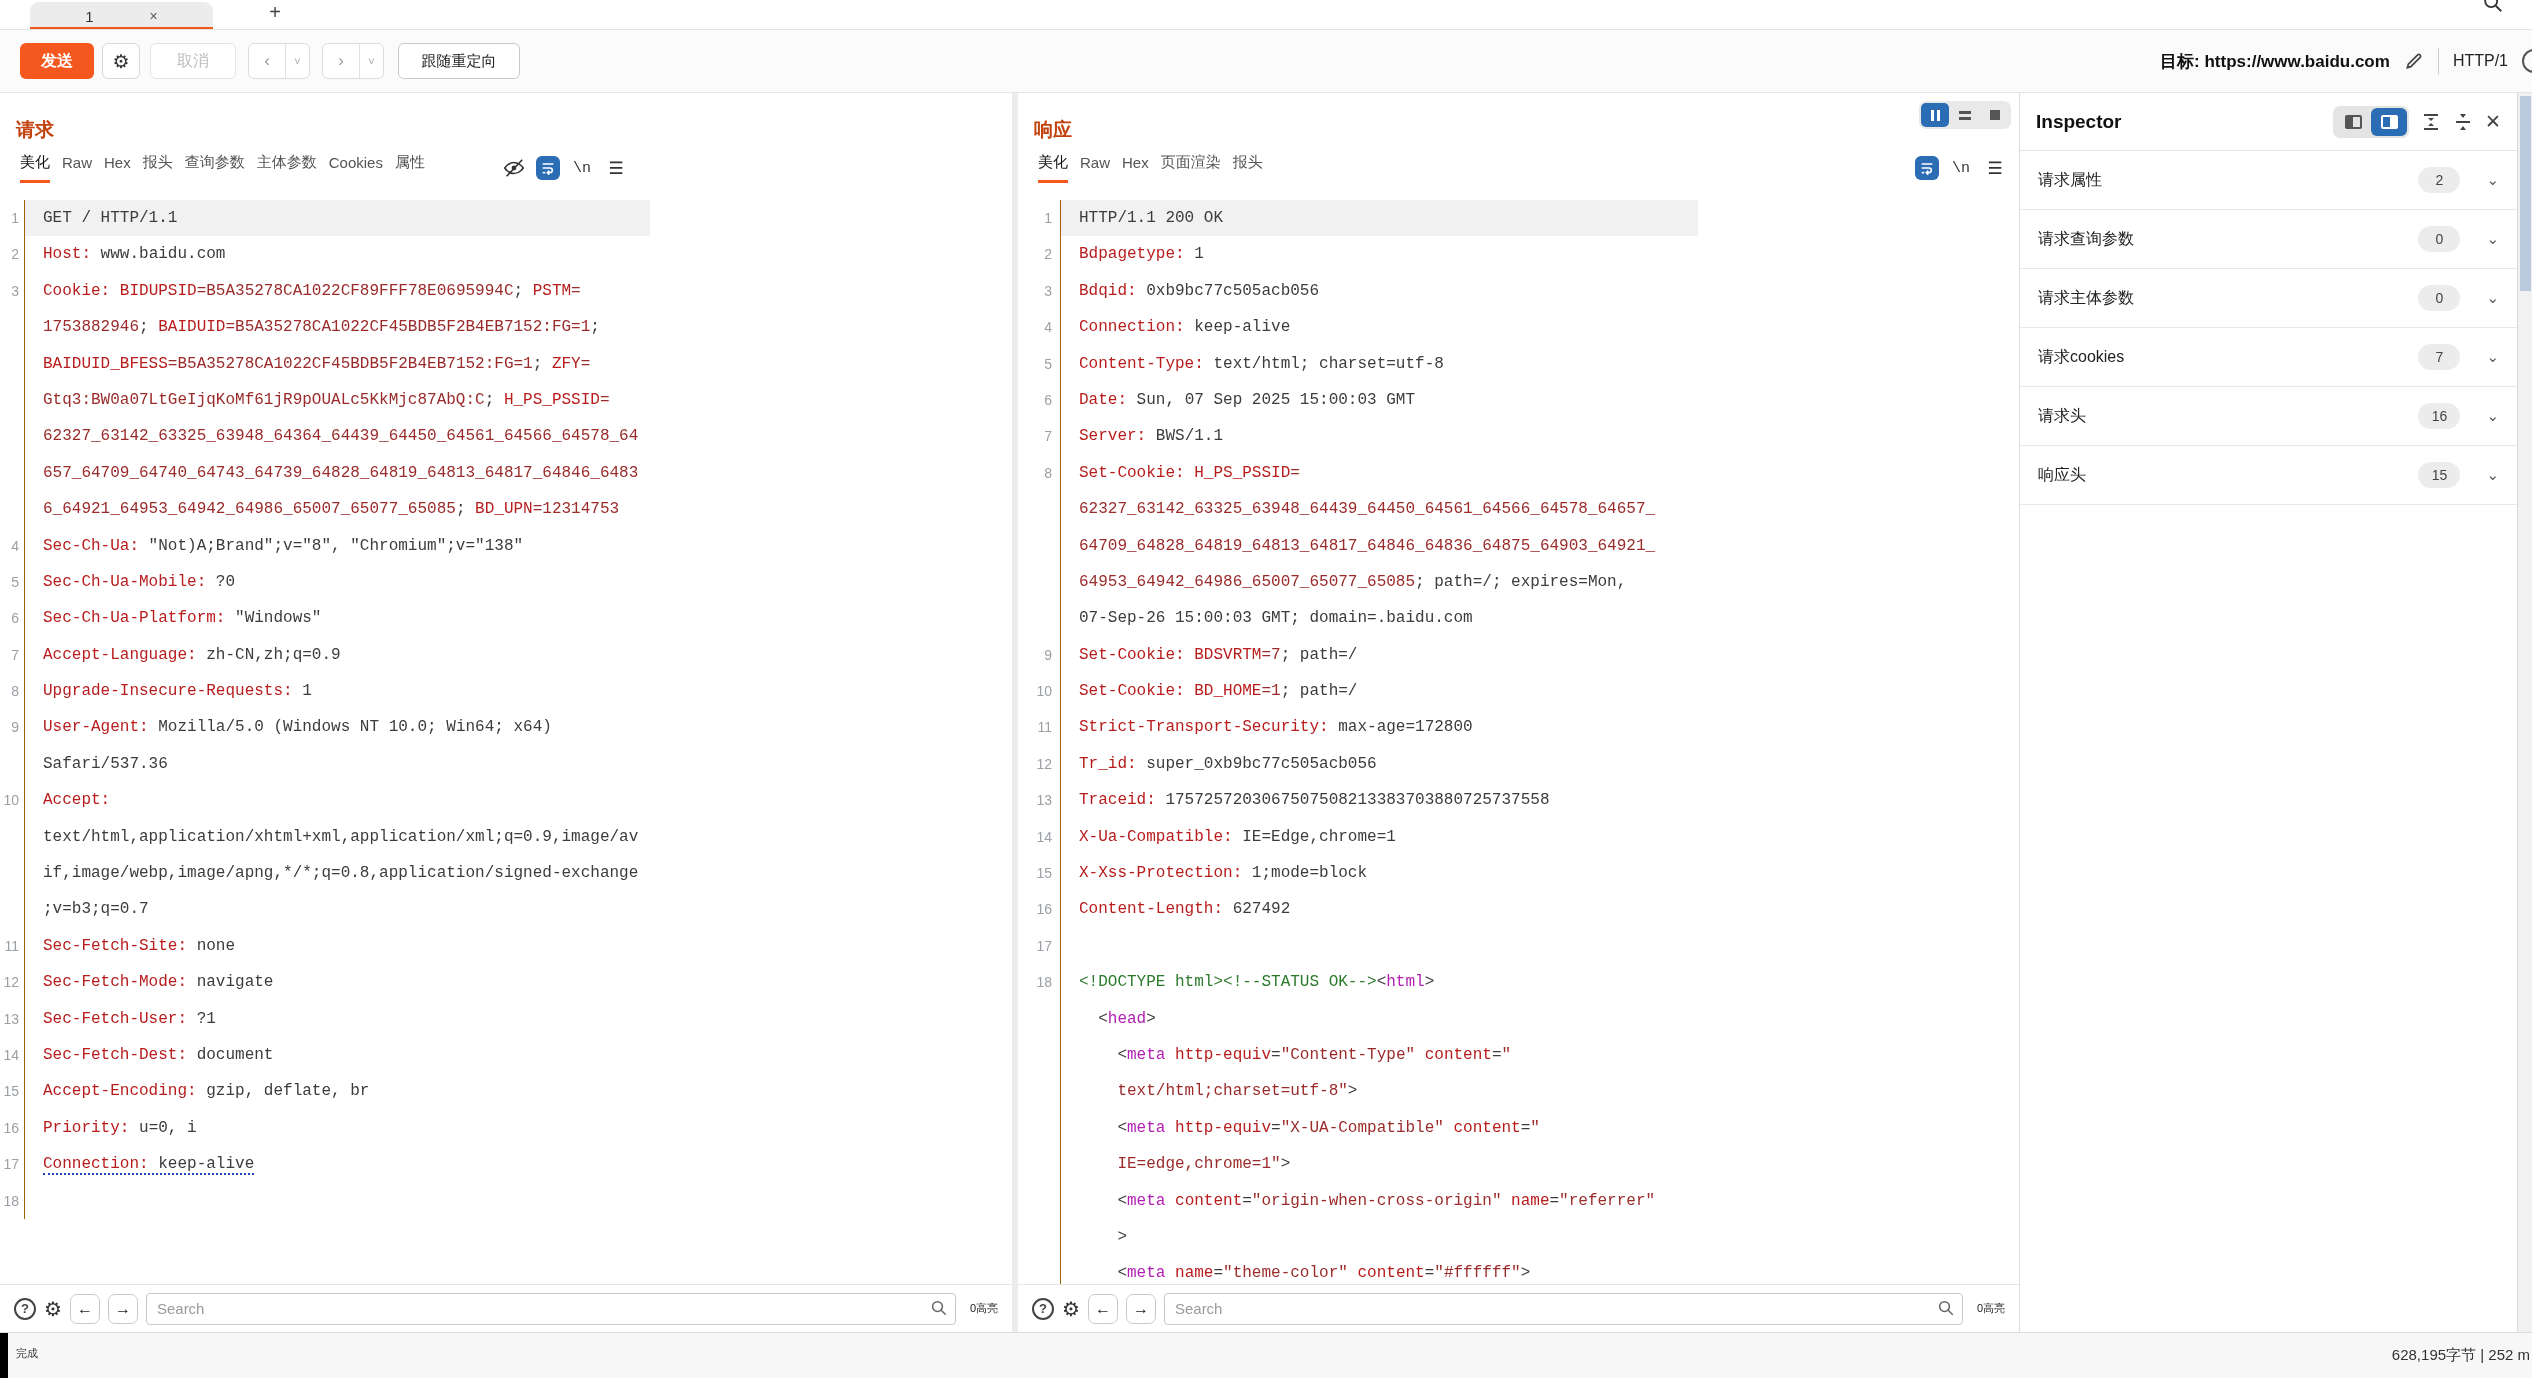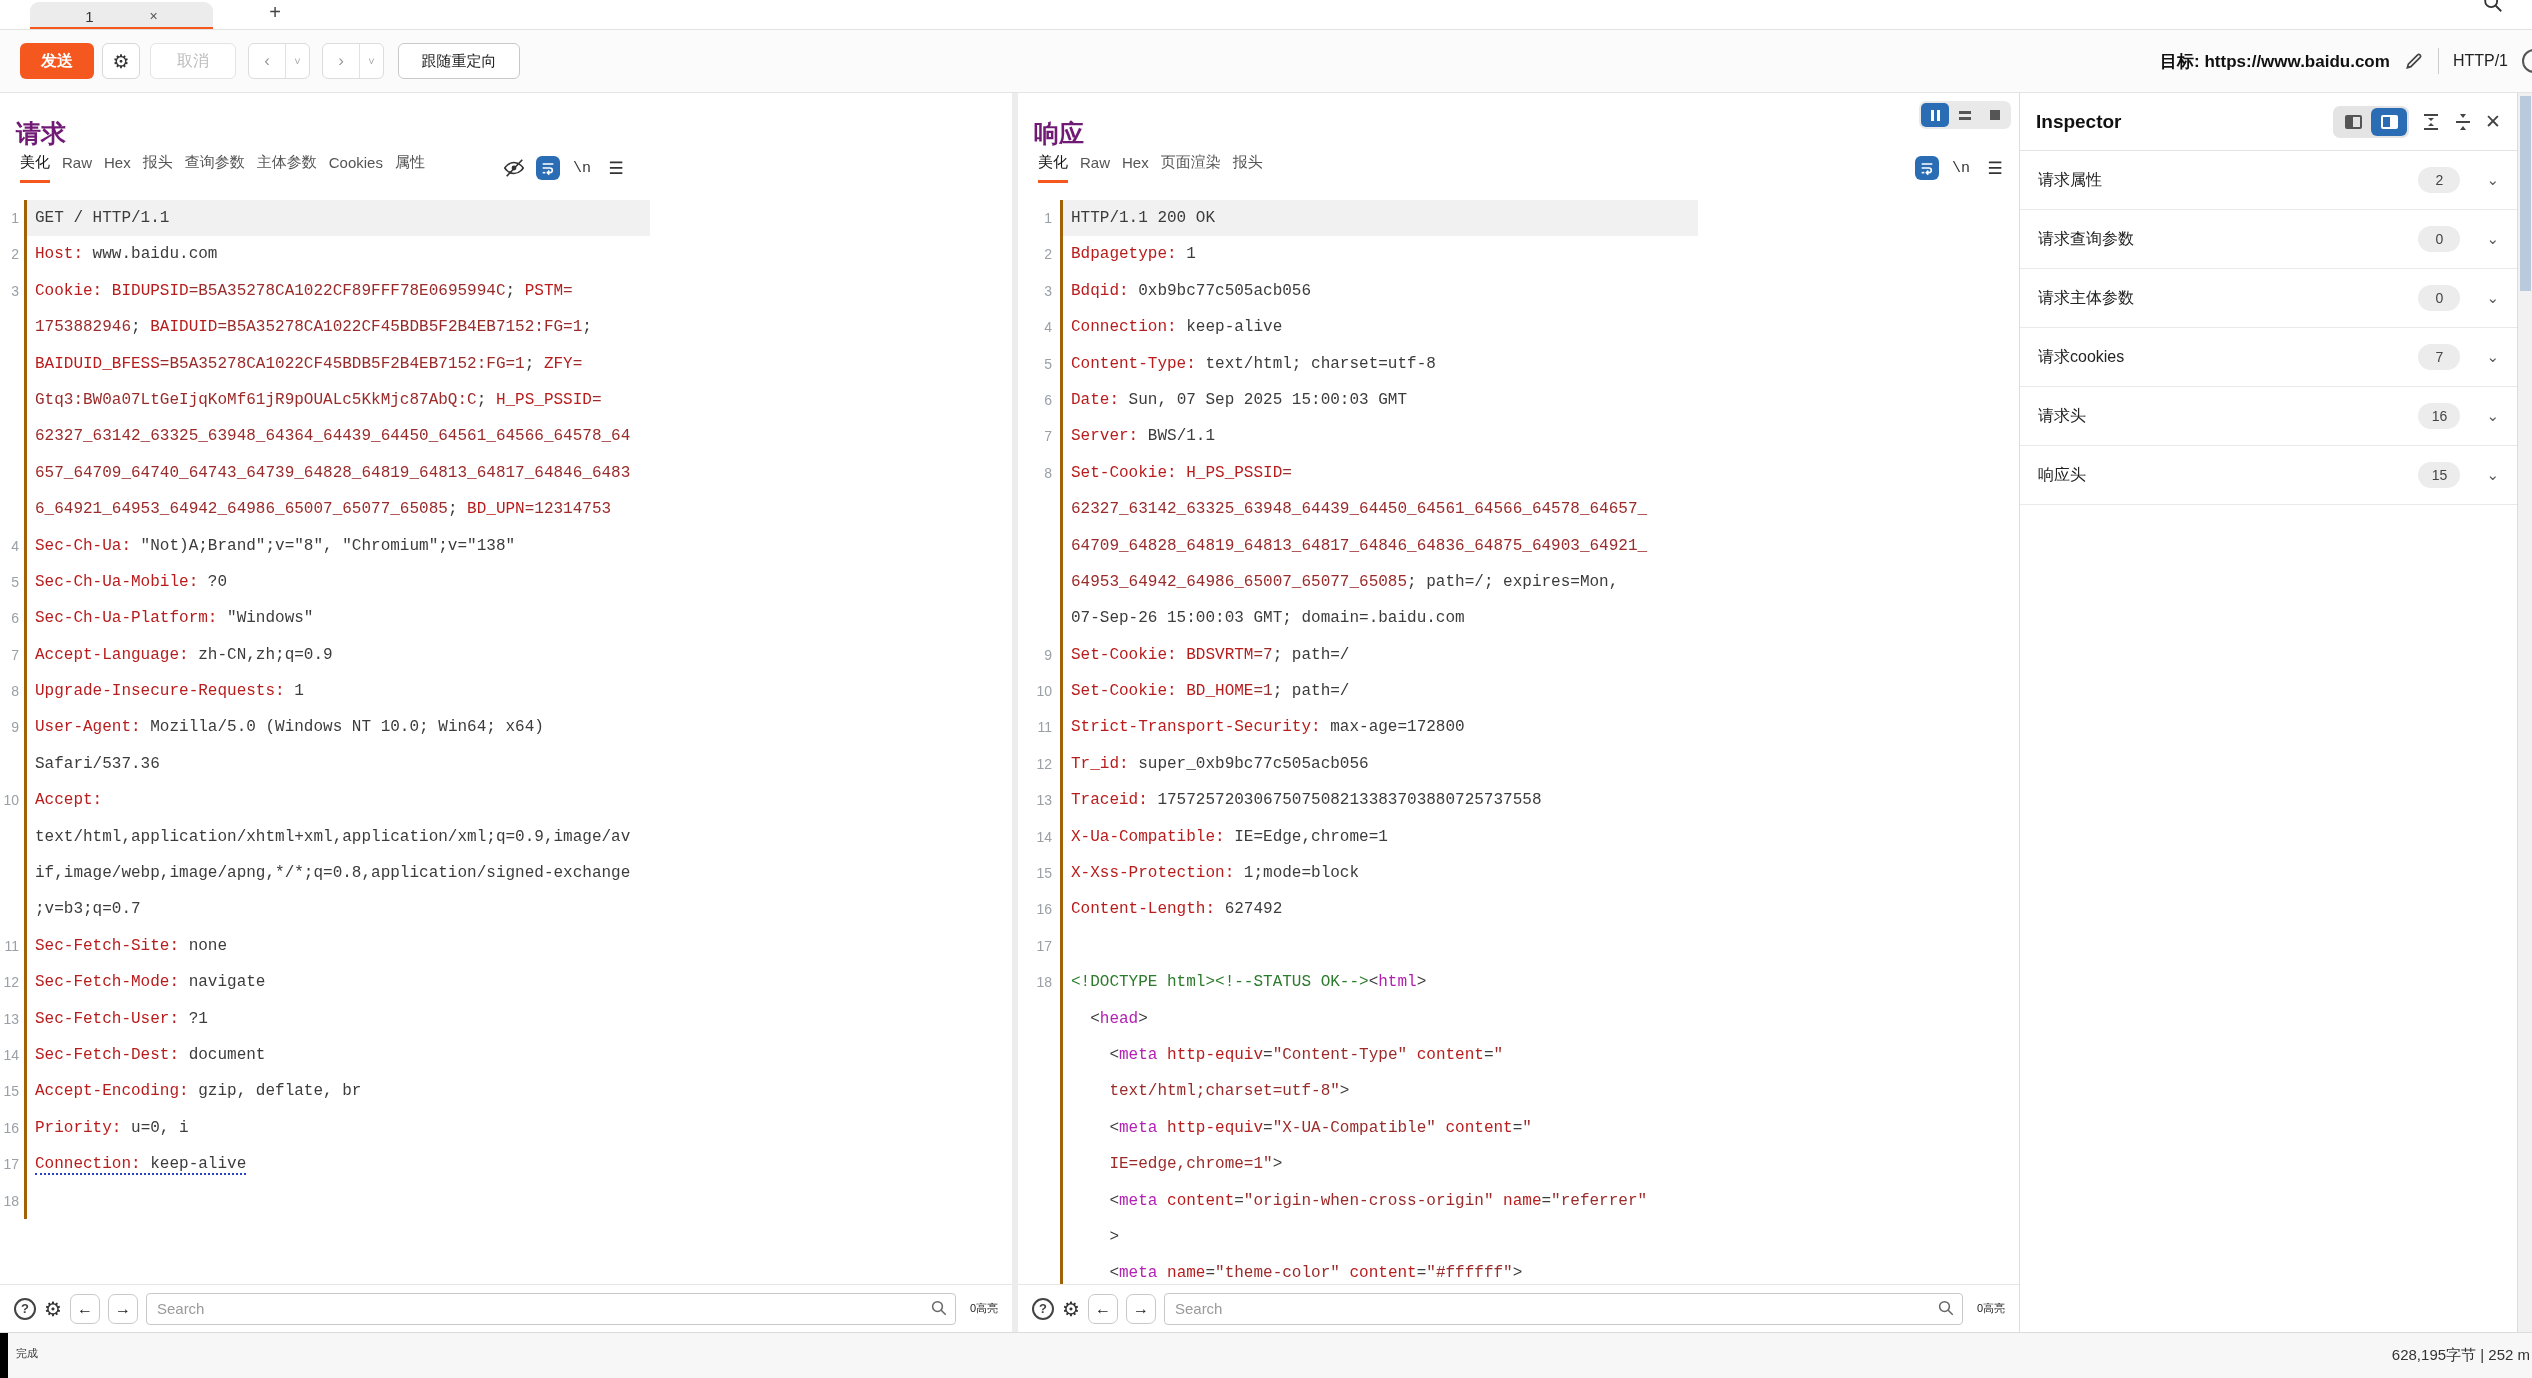--- a/index.html
+++ b/index.html
@@ -42,21 +42,21 @@
   #main { position:absolute; top:93px; left:0; width:2532px; height:1239px; background:#fff; }
   .panel { position:absolute; top:0; height:1239px; background:#fff; }
   #request-panel { left:0; width:1012px; }
   #panel-divider { position:absolute; left:1012px; top:0; width:6px; height:1239px; background:#ececec; }
   #response-panel { left:1018px; width:1001px; }
   #inspector-panel { left:2019px; width:498px; border-left:1px solid #ddd; }
   #window-scrollbar { position:absolute; left:2517px; top:0; width:15px; height:1239px;
     background:#f1f1f1; border-left:1px solid #dcdcdc; }
   #window-scrollbar .thumb { position:absolute; left:2px; top:3px; width:11px; height:195px; background:#b9cadf; }
 
-  .panel-title { position:absolute; left:16px; top:24px; font-size:25px; font-weight:bold; color:#701a75; }
+  .panel-title { position:absolute; left:16px; top:24px; font-size:19px; font-weight:bold; color:#c2410c; }
   .tabs-row { position:absolute; left:20px; top:60px; display:flex; gap:12px; height:30px; align-items:center; }
   .tab-item { font-size:15px; color:#555; padding-bottom:8px; border-bottom:3px solid transparent; white-space:nowrap; }
   .tab-item.active { color:#111; border-bottom-color:#f4581f; }
   .icon-cluster { position:absolute; top:62px; display:flex; gap:10px; align-items:center; height:26px; }
   #request-icons { left:502px; }
   #response-icons { right:12px; }
   .mini-icon { width:24px; height:24px; display:flex; align-items:center; justify-content:center; color:#333; }
   .wrap-btn { width:24px; height:24px; background:#2a6db5; border-radius:6px; display:flex; align-items:center; justify-content:center; }
   .nl-icon { font-family:"Liberation Mono", monospace; font-size:15px; color:#333; }
   .burger { font-size:17px; color:#333; }
@@ -74,21 +74,21 @@
   
   .editor { position:absolute; top:107px; left:0; height:1084px; overflow:hidden; background:#fff; }
   #request-editor { width:650px; }
   #response-editor { width:680px; }
   .ed-row { display:flex; height:36.4px; line-height:36.4px; white-space:pre;
     font-family:"Liberation Mono","DejaVu Sans Mono",monospace; font-size:16px; }
   .ed-row .ln { flex:none; text-align:right; color:#9aa0a6; font-size:14px;
     font-family:"Liberation Sans",sans-serif; }
   #request-editor .ln { width:24px; padding-right:5px; }
   #response-editor .ln { width:42px; padding-right:8px; }
-  .ed-row .code { flex:1; border-left:3px solid #a16207; padding-left:8px; }
+  .ed-row .code { flex:1; border-left:1px solid #a16207; padding-left:18px; }
   .ed-row.hl .code { background:#f1f1f1; }
   .sg-p { color:#3c3c3c; }
   .sg-k, .sg-a { color:#b91c1c; }
   .sg-r, .sg-s { color:#9b2b2b; }
   .sg-g { color:#2c7a2c; }
   .sg-t { color:#b320b3; }
   .dotted { border-bottom:2px dotted #2940c9; }
 
   
   .searchbar { position:absolute; left:0; bottom:0; width:100%; height:48px;

